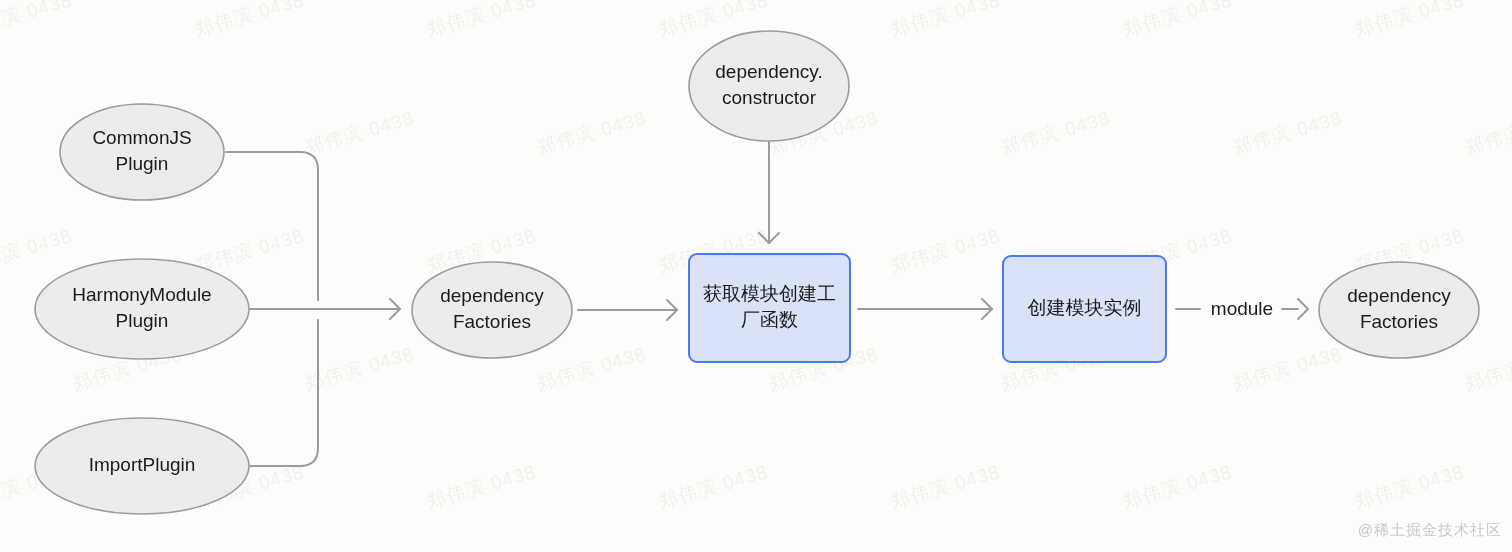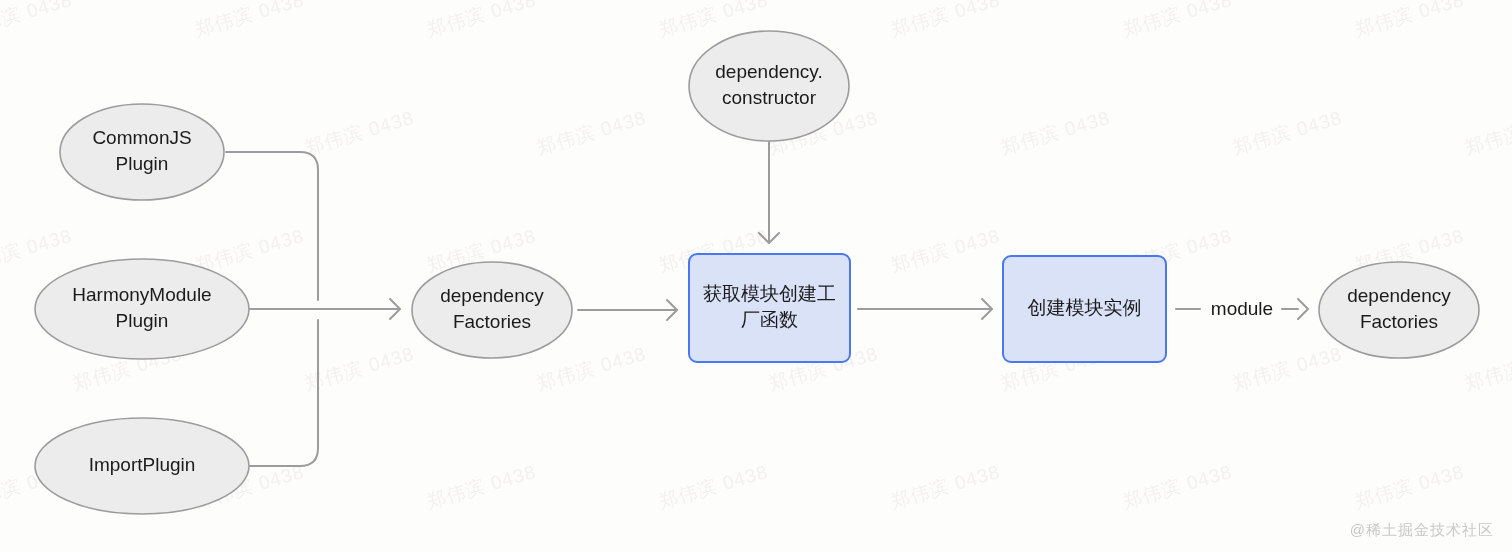--- a/index.html
+++ b/index.html
@@ -80,21 +80,21 @@
   }
   .edge-label {
     fill: #1b1b1b;
     font-family: "Liberation Sans", "DejaVu Sans", sans-serif;
     font-size: 19px;
     text-anchor: middle;
     dominant-baseline: middle;
   }
   .attribution {
     position: absolute;
-    right: 18px;
+    right: 10px;
     bottom: 12px;
     color: #c9c9c9;
     font-size: 15px;
     font-family: "Liberation Sans", "DejaVu Sans", sans-serif;
     letter-spacing: 1px;
     z-index: 3;
     user-select: none;
     margin-top: 33px;
   }
 </style>

